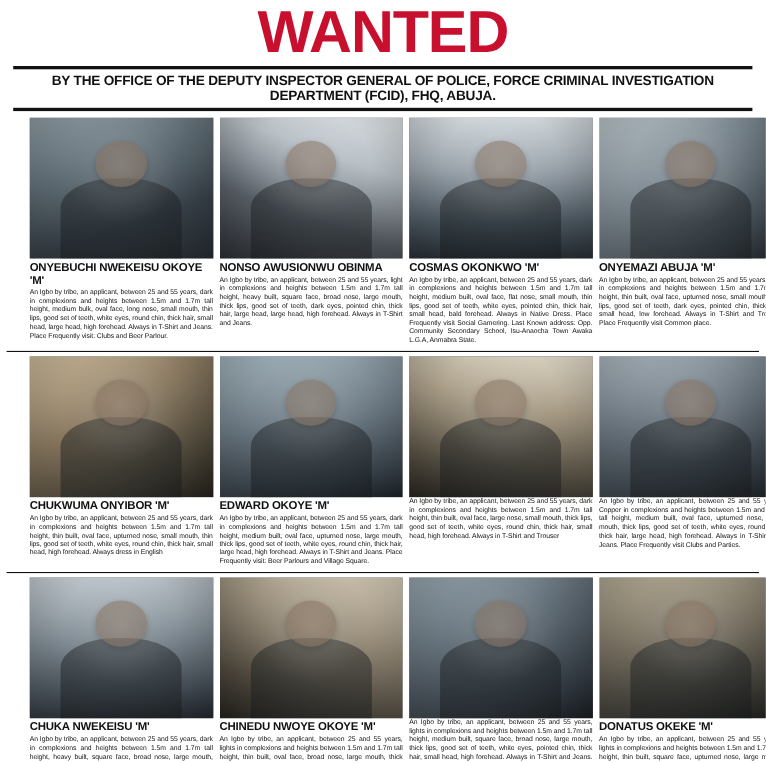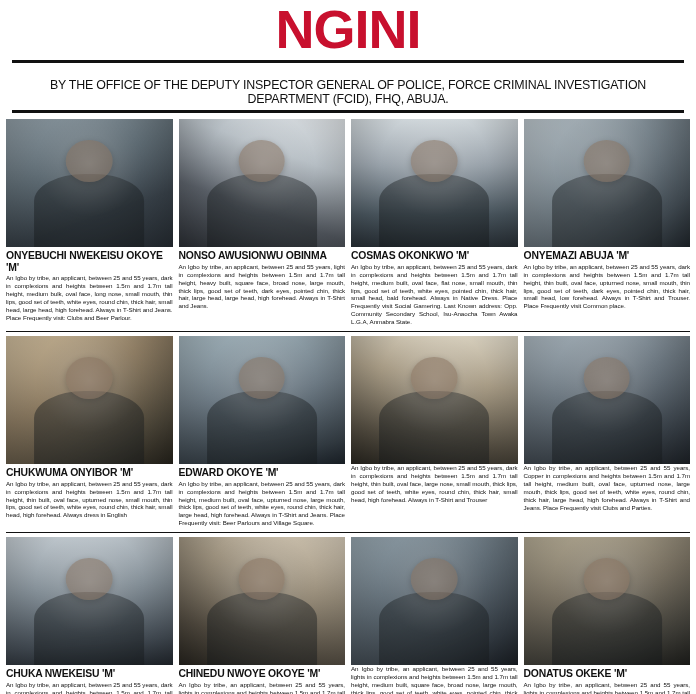--- a/index.html
+++ b/index.html
@@ -28,42 +28,43 @@
     line-height: 1.0;
     padding-top: 2px;
     margin: 0;
   }
   .rule-top {
     height: 3px;
     background: #111;
     margin: 4px 6px 0 6px;
   }
   .subtitle {
-    font-weight: normal;
+    font-weight: bold;
     font-size: 12.4px;
     text-align: center;
     color: #111;
-    padding: 16px 2px 4px 2px;
+    padding: 4px 2px 4px 2px;
     letter-spacing: -0.2px;
     line-height: 1.1;
   }
   .rule-bottom {
     height: 3px;
     background: #111;
     margin: 0 6px 6px 6px;
   }
   .grid {
     display: grid;
     grid-template-columns: repeat(4, 1fr);
     gap: 0px 6px;
     padding: 0 6px;
   }
   .card {
     width: 100%;
     margin-bottom: 4px;
+    margin-left: 21px;
   }
   .photo {
     width: 100%;
     height: 128px;
     background: #6b6b6b;
     position: relative;
     overflow: hidden;
   }
   .photo .ph-inner {
     position: absolute;
@@ -130,21 +131,21 @@
     background: rgba(120,96,76,0.55);
     box-shadow: 0 2px 6px rgba(0,0,0,0.25);
   }
 </style>
 </head>
 <body>
 
 <div class="poster">
 
   <div class="header">
-    <div class="wanted-title">NGINI</div>
+    <div class="wanted-title">WANTED</div>
     <div class="rule-top"></div>
     <div class="subtitle">BY THE OFFICE OF THE DEPUTY INSPECTOR GENERAL OF POLICE, FORCE CRIMINAL INVESTIGATION DEPARTMENT (FCID), FHQ, ABUJA.</div>
     <div class="rule-bottom"></div>
   </div>
 
   <div class="grid">
 
     <div class="card">
       <div class="photo">
         <div class="ph-inner g1"></div>

